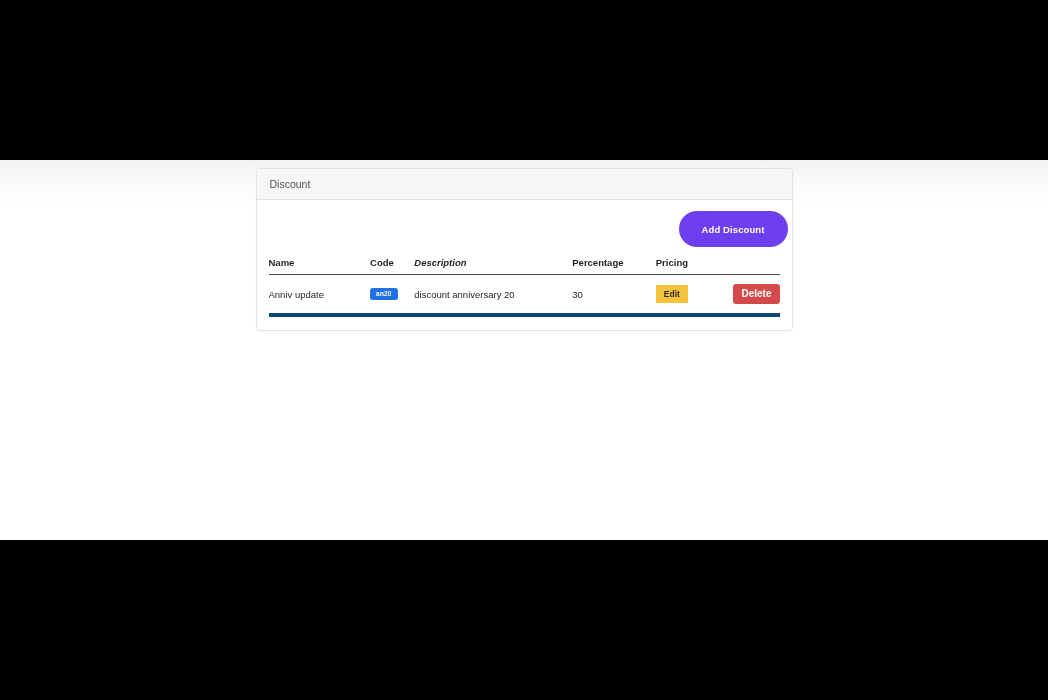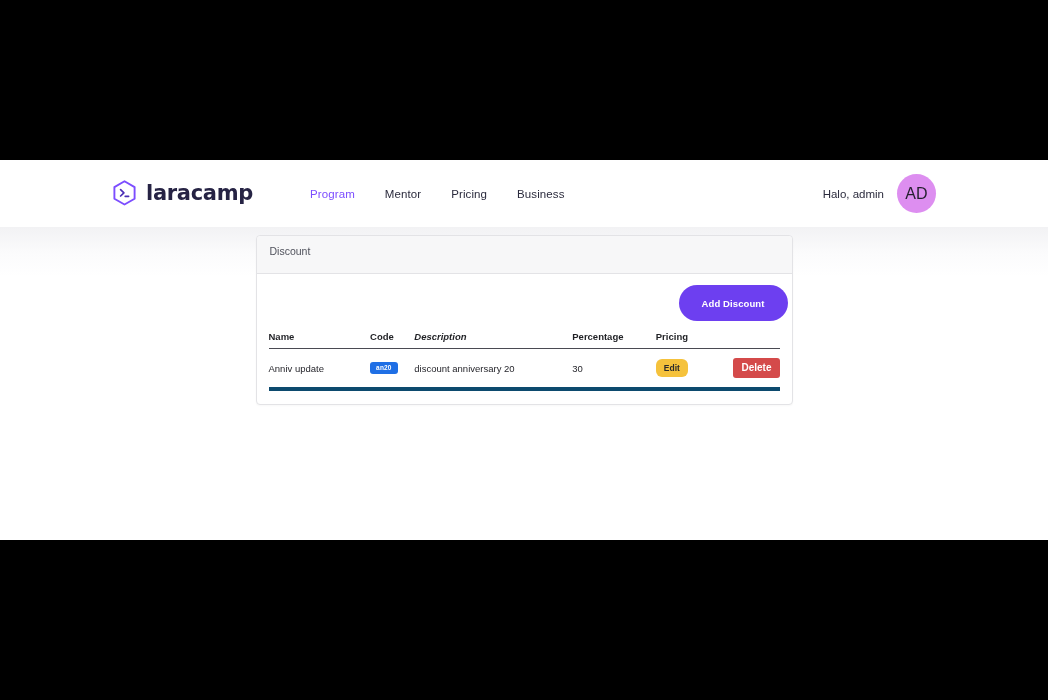--- a/index.html
+++ b/index.html
@@ -131,21 +131,21 @@
   .card {
     width: 537px;
     margin: 0 auto;
     background: #ffffff;
     border: 1px solid #e3e3e6;
     border-radius: 4px;
     box-shadow: 0 1px 2px rgba(0,0,0,0.03);
   }
 
   .card-header {
-    padding: 9px 13px 16px 13px;
+    padding: 9px 13px 9px 13px;
     background: #f7f7f8;
     border-bottom: 1px solid #e3e3e6;
     font-size: 10.5px;
     color: #50525c;
     border-radius: 4px 4px 0 0;
   }
 
   .card-body {
     padding: 11px 12px 13px 12px;
     position: relative;
@@ -217,21 +217,21 @@
     vertical-align: middle;
   }
 
   .act-cell { white-space: nowrap; }
 
   .btn-edit {
     display: inline-block;
     background: #f5c23c;
     color: #2b2b2b;
     border: none;
-    border-radius: 6px;
+    border-radius: 0;
     padding: 4px 8px;
     font-size: 8.5px;
     font-weight: 700;
     cursor: pointer;
     font-family: "Liberation Sans", sans-serif;
     line-height: 1.2;
   }
 
   .btn-delete {
     display: inline-block;
@@ -249,45 +249,20 @@
   }
 </style>
 </head>
 <body>
 
 <div class="bar-top"></div>
 <div class="bar-bottom"></div>
 
 <div class="viewport">
 
-  <div class="navbar">
-
-    <a class="brand">
-      <span class="brand-mark">
-        <svg width="25" height="27" viewBox="0 0 25 27" fill="none" xmlns="http://www.w3.org/2000/svg">
-          <path d="M12.5 1.3 L22.6 7.1 V18.7 L12.5 24.5 L2.4 18.7 V7.1 Z" stroke="#7c4dff" stroke-width="1.9" fill="none" stroke-linejoin="round"></path>
-          <path d="M8.6 9.6 L11.9 12.8 L8.6 16.0" stroke="#4b2fb5" stroke-width="1.7" fill="none" stroke-linecap="round" stroke-linejoin="round"></path>
-          <path d="M13.2 16.3 H16.6" stroke="#4b2fb5" stroke-width="1.7" stroke-linecap="round"></path>
-        </svg>
-      </span>
-      <span class="brand-text">laracamp</span>
-    </a>
-
-    <nav class="nav-links">
-      <a class="nav-link active">Program</a>
-      <a class="nav-link">Mentor</a>
-      <a class="nav-link">Pricing</a>
-      <a class="nav-link">Business</a>
-    </nav>
-
-    <div class="nav-right">
-      <span class="greeting">Halo, admin</span>
-      <div class="avatar">AD</div>
-    </div>
-  </div>
 
   <div class="content">
 
     <div class="card">
 
       <div class="card-header">Discount</div>
 
       <div class="card-body">
 
         <div class="toolbar">

